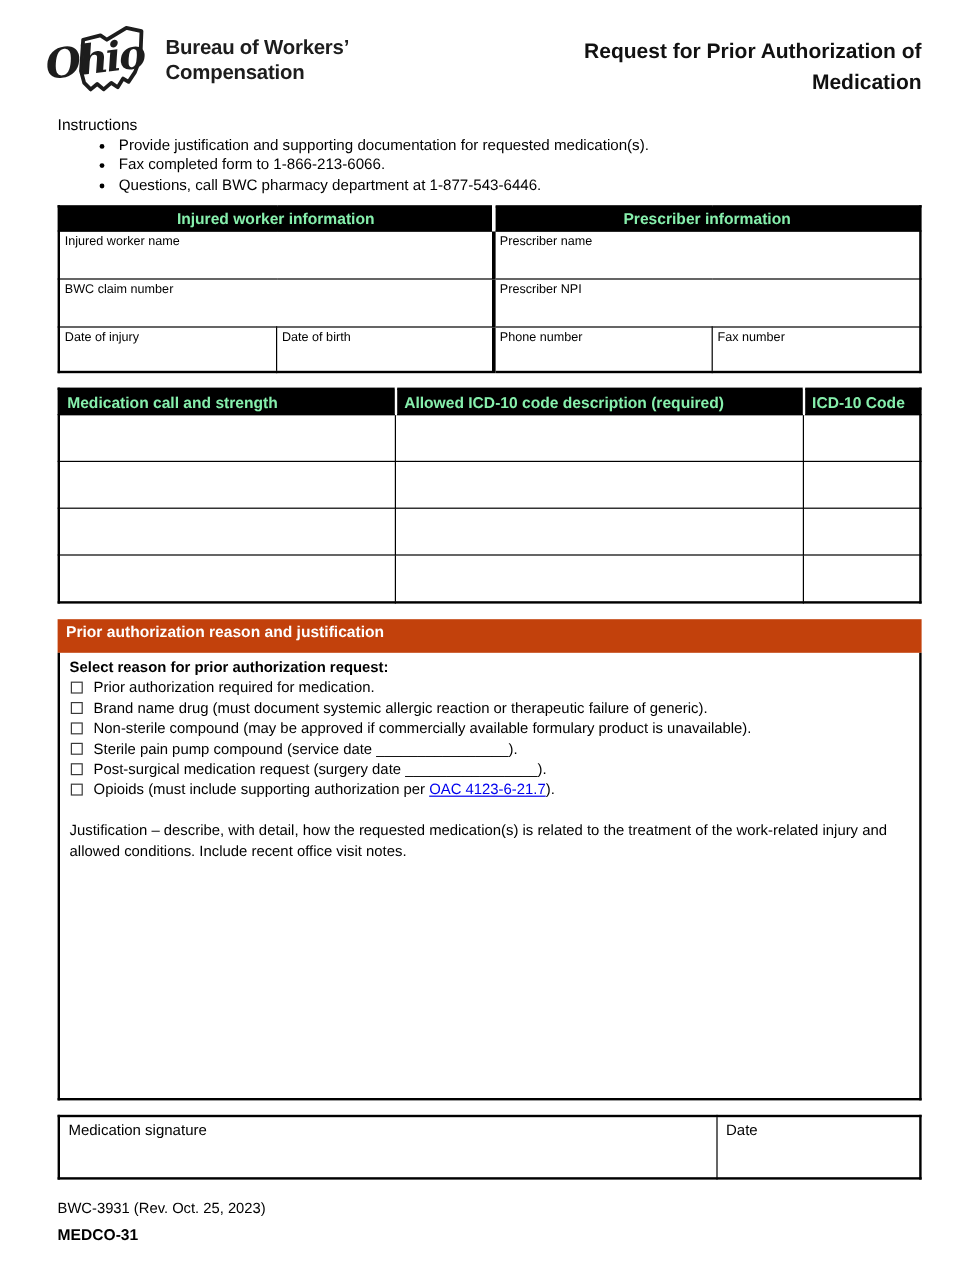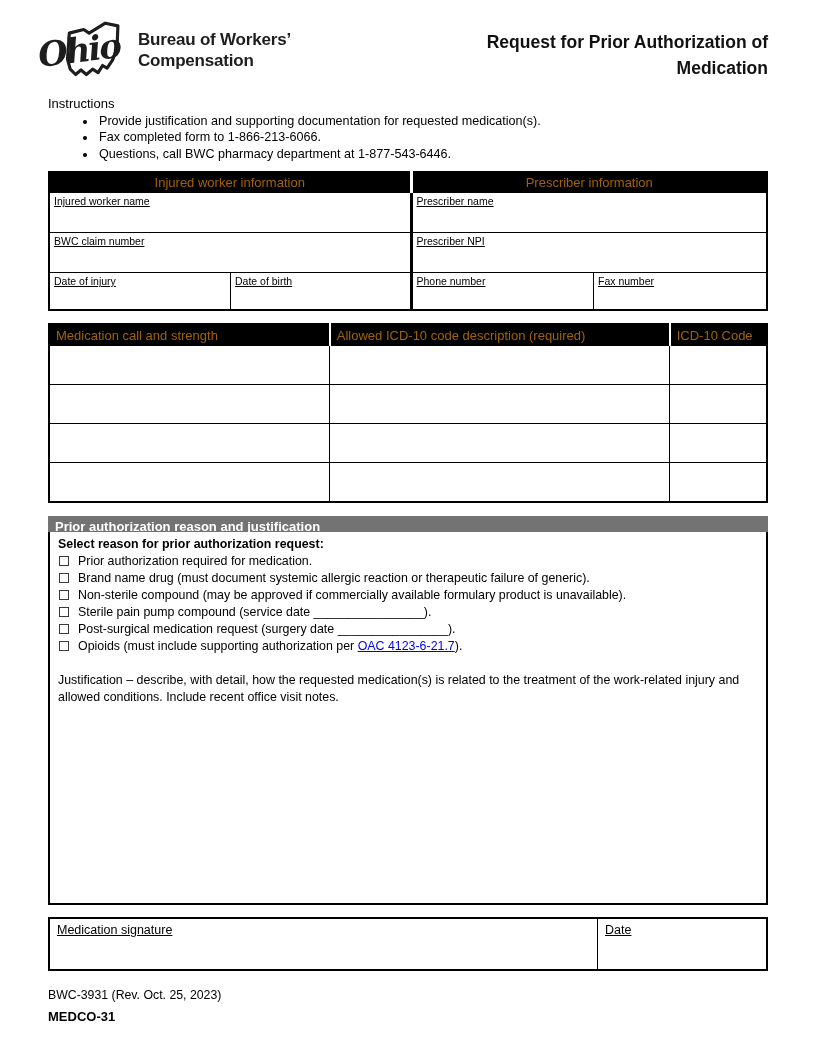--- a/index.html
+++ b/index.html
@@ -21,41 +21,41 @@
 
   
   .instructions { margin-top: 8px; }
   .instr-heading { font-weight: normal; font-size: 13px; line-height: 16px; }
   .instructions ul { list-style: disc; padding-left: 49px; margin-top: 1px; }
   .instructions li { font-size: 12.6px; line-height: 16.3px; padding-left: 2px; }
 
   
   table { border-collapse: collapse; width: 100%; table-layout: fixed; }
   .info-table, .med-table, .sig-table { border: 2px solid #000; }
-  th { background: #000; color: #a16207; font-weight: normal; font-size: 13px; padding: 0; }
-  td { border: 1.5px solid #000; vertical-align: top; text-decoration: underline; }
+  th { background: #000; color: #86efac; font-weight: bold; font-size: 13px; padding: 0; }
+  td { border: 1.5px solid #000; vertical-align: top; }
 
   
   .info-table { margin-top: 9px; }
   .info-table th { height: 21px; text-align: center; }
   .info-table th.gap-left { border-left: 3px solid #fff; }
   .info-table td { font-size: 10.5px; padding: 2px 4px; }
   .info-table td.mid-r { border-right: 3px solid #000; }
   .info-table tr.row-tall td { height: 40px; }
   .info-table tr.row-short td { height: 37px; }
 
   
   .med-table { margin-top: 12px; }
   .med-table th { height: 22px; text-align: left; padding: 2px 6px; }
   .med-table th.gap-left { border-left: 2.5px solid #fff; }
   .med-table td { height: 39px; }
 
   
   .pa { margin-top: 13px; }
-  .pa-bar { background: #737373; color: #fff; font-weight: bold; font-size: 13px; padding: 3px 7px; height: 16px; }
+  .pa-bar { background: #c2410c; color: #fff; font-weight: bold; font-size: 13px; padding: 3px 7px; height: 28px; }
   .pa-body { border: 2px solid #000; border-top: 0; height: 373px; padding: 4px 8px 6px 8px;
              display: flex; flex-direction: column; font-size: 12.4px; line-height: 17px; }
   .select-label { font-weight: bold; }
   .opt { display: flex; align-items: flex-start; }
   .cb { display: inline-block; width: 10px; height: 10px; border: 1.2px solid #3a3a3a;
         background: #fff; flex: none; margin: 3px 9px 0 1px; }
   .link { color: #0000ee; text-decoration: underline; cursor: pointer; text-align: right; }
   .justification { margin-top: 17px; }
   .write-area { flex: 1 1 auto; }
   b { font-weight: normal; }

